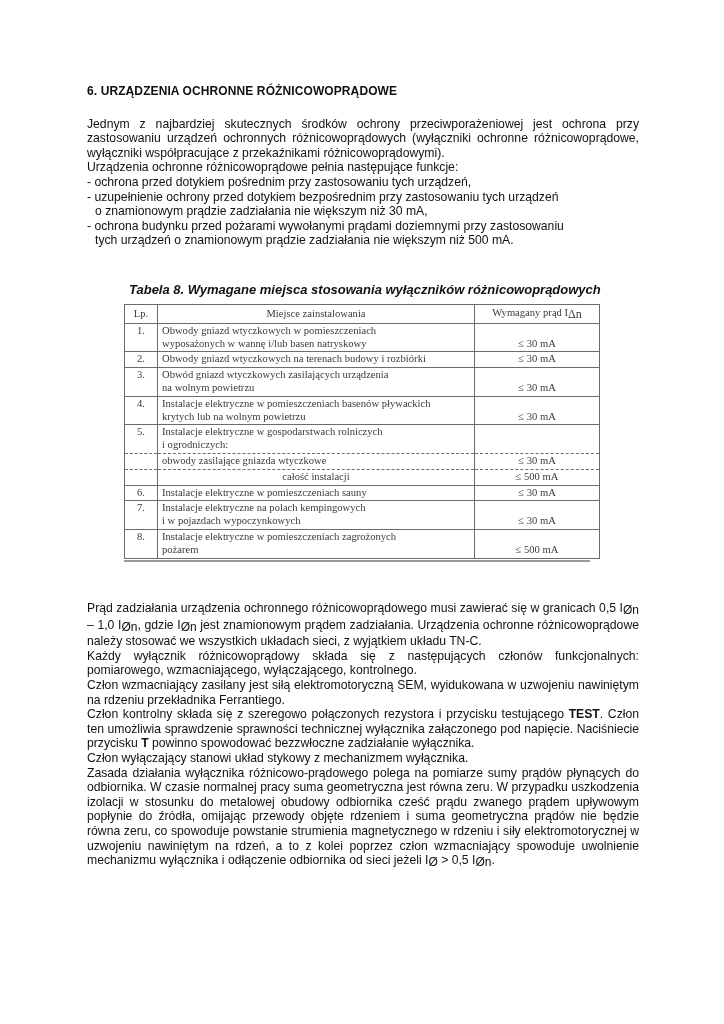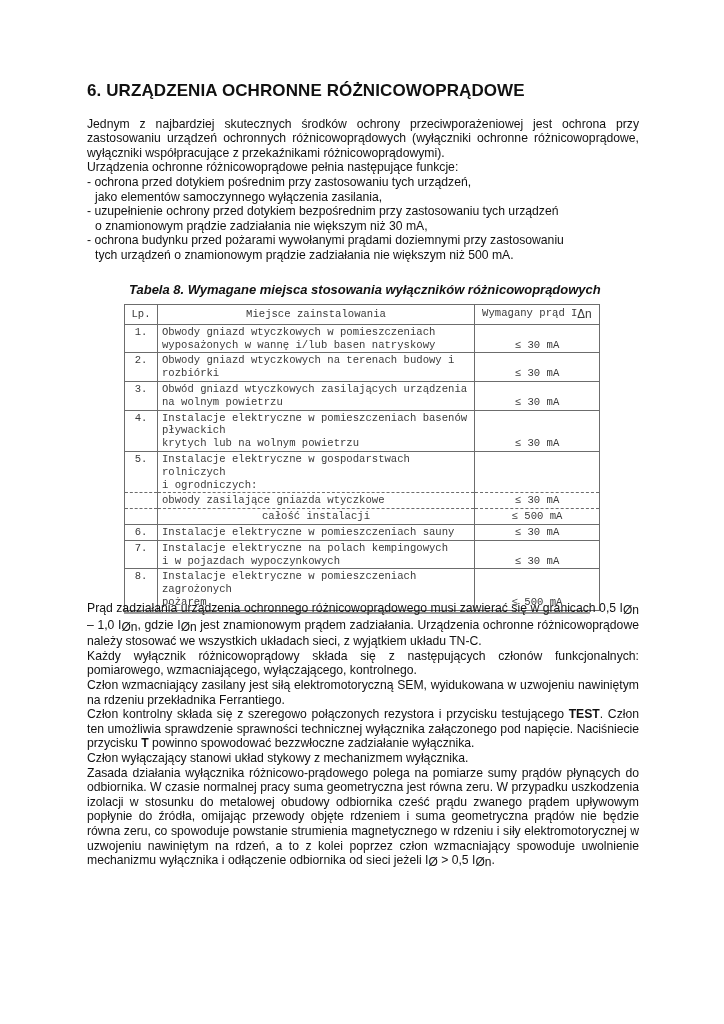--- a/index.html
+++ b/index.html
@@ -1,24 +1,24 @@
 <!DOCTYPE html>
 <html><head>
 <meta charset="utf-8">
 <style>
   html, body { margin: 0; padding: 0; background: #ffffff; }
   body { width: 724px; height: 1024px; position: relative; overflow: hidden;
          font-family: "Liberation Sans", sans-serif; color: #111; }
   .page { position: absolute; left: 87px; top: 84px; width: 552px; font-size: 12.2px; line-height: 14.6px; }
-  h1.section-title { font-size: 17px; font-weight: bold; margin: 0 0 18px 0; letter-spacing: 0.1px; }
+  h1.section-title { font-size: 12px; font-weight: bold; margin: 0 0 18px 0; letter-spacing: 0.1px; }
   p { margin: 0; }
   .just { text-align: justify; text-align-last: left; }
   .ind { padding-left: 8px; }
   .caption { position: absolute; left: 129px; top: 282px; font-size: 13px; font-weight: bold; font-style: italic; }
-  .scan { position: absolute; left: 124px; top: 304px; width: 476px; font-family: Liberation Mono, monospace; font-size: 10.6px; line-height: 12.8px; color: #3a3a3a; }
+  .scan { position: absolute; left: 124px; top: 304px; width: 476px; font-family: Liberation Serif, serif; font-size: 10.6px; line-height: 12.8px; color: #3a3a3a; }
   table.tab { border-collapse: collapse; width: 100%; }
   table.tab td { border: 1px solid #6c6c6c; vertical-align: top; padding: 1px 4px; }
   table.tab td.lp { width: 24px; text-align: center; padding: 1px 2px; }
   table.tab td.val { width: 116px; text-align: center; vertical-align: bottom; }
   table.tab tr.head td { text-align: center; vertical-align: middle; padding: 2px 4px; }
   table.tab tr.no-bottom td { border-bottom: 1px dashed #6c6c6c; }
   table.tab td.blank { border-top: 1px dashed #6c6c6c; border-bottom: 1px dashed #6c6c6c; }
   .sub { font-size: 12px; vertical-align: -2px; }
   .bottom-rule { height: 2px; border-top: 2px solid #9a9a9a; margin-top: 1px; width: 98%; }
   .text2 { position: absolute; left: 87px; top: 601px; width: 552px; font-size: 12.2px; line-height: 14.6px; }
@@ -26,21 +26,20 @@
 </style>
 </head>
 <body>
 
 <div class="page">
   <h1 class="section-title">6.  URZĄDZENIA OCHRONNE RÓŻNICOWOPRĄDOWE</h1>
   <p class="just">Jednym z najbardziej skutecznych środków ochrony przeciwporażeniowej jest ochrona przy zastosowaniu urządzeń ochronnych różnicowoprądowych (wyłączniki ochronne różnicowoprądowe, wyłączniki współpracujące z przekaźnikami różnicowoprądowymi).</p>
   <p>Urządzenia ochronne różnicowoprądowe pełnia następujące funkcje:</p>
   <div>
     <p>- ochrona przed dotykiem pośrednim przy zastosowaniu tych urządzeń,</p>
-    <p class="ind">jako elementów samoczynnego wyłączenia zasilania,</p>
     <p>- uzupełnienie ochrony przed dotykiem bezpośrednim przy zastosowaniu tych urządzeń</p>
     <p class="ind">o znamionowym prądzie zadziałania nie większym niż 30 mA,</p>
     <p>- ochrona budynku przed pożarami wywołanymi prądami doziemnymi przy zastosowaniu</p>
     <p class="ind">tych urządzeń o znamionowym prądzie zadziałania nie większym niż 500 mA.</p>
   </div>
 </div>
 
 <div class="caption">Tabela 8.  Wymagane miejsca stosowania wyłączników różnicowoprądowych</div>
 
 <div class="scan">

